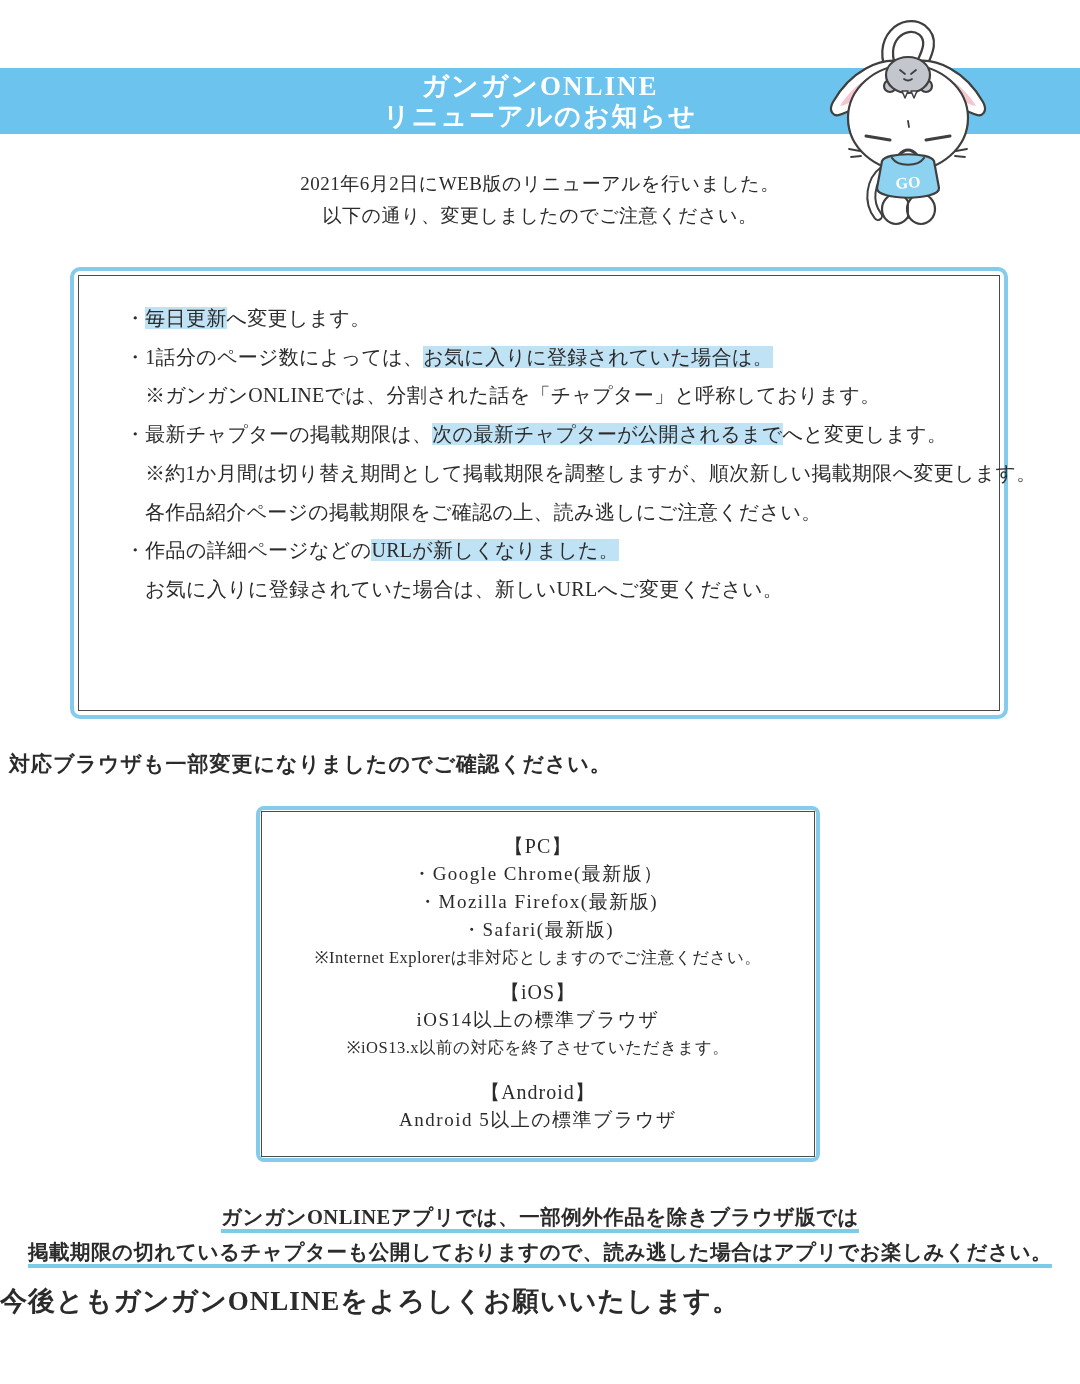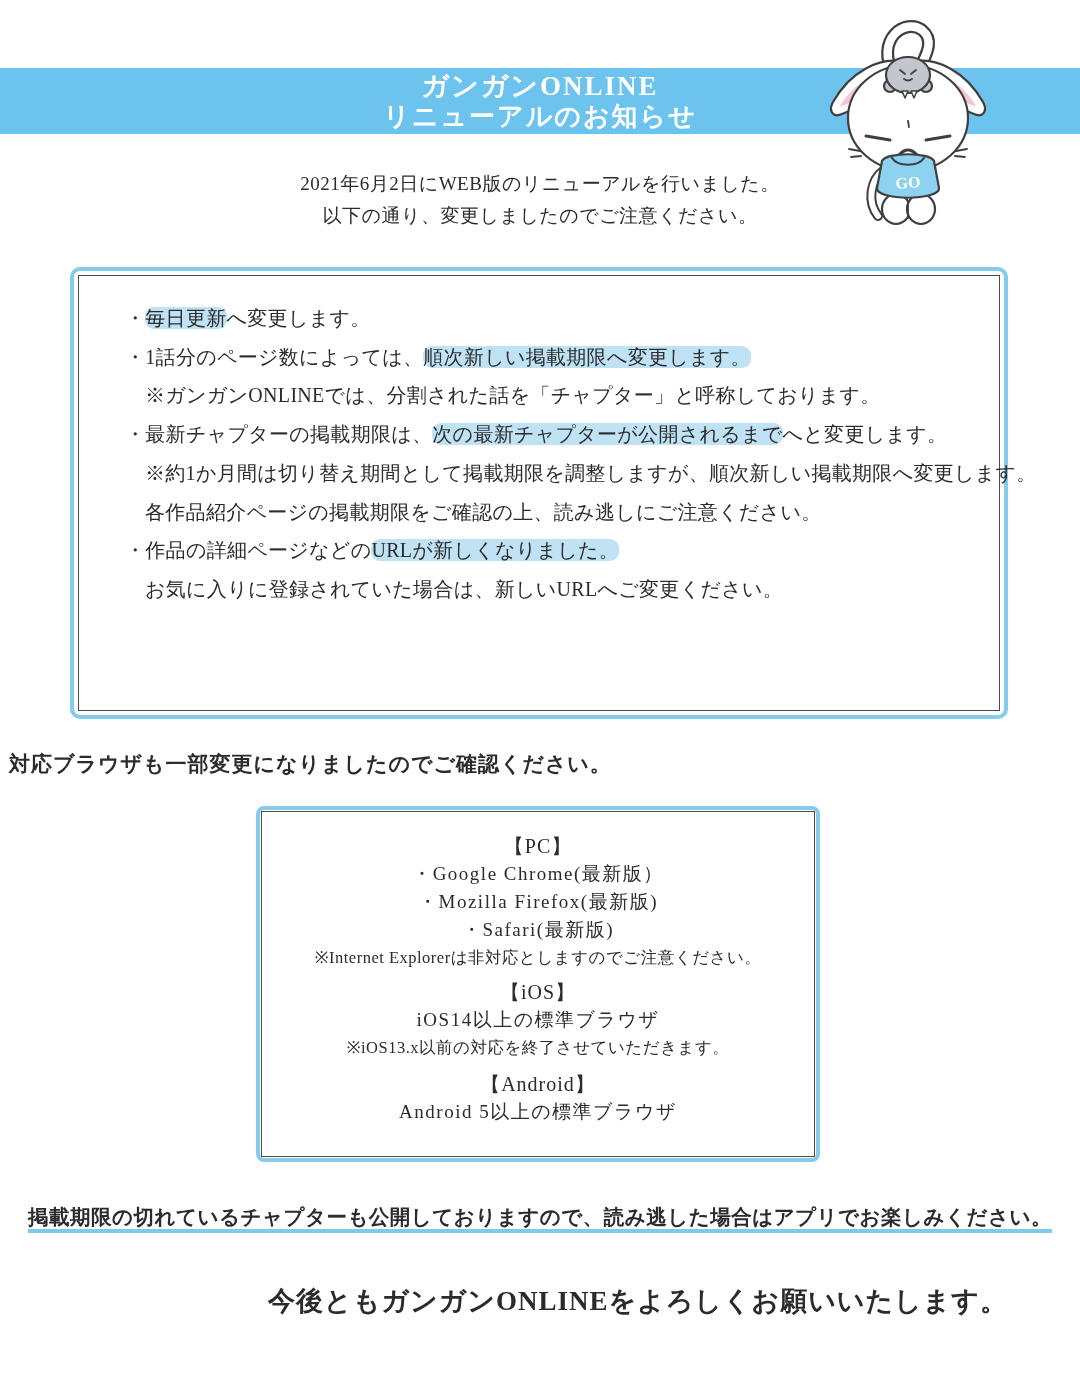--- a/index.html
+++ b/index.html
@@ -65,41 +65,41 @@
     background: #ffffff;
   }
   .box1 { left: 70px; top: 267px; width: 938px; height: 452px; padding: 4px; }
   .box1 .box-inner { padding: 23px 16px 0 46px; }
   .line {
     font-size: 20px;
     line-height: 38.7px;
     white-space: nowrap;
     letter-spacing: 0.3px;
   }
-  .line .hl { background: #bfe2f5; border-radius: 9px; }
+  .line .hl { background: #bfe2f5; }
   .line.indent { padding-left: 20px; }
 
   .browsers-heading {
     position: absolute;
     top: 750px;
     left: 9px;
     width: 1080px;
     text-align: left;
     font-size: 21px;
     font-weight: bold;
     letter-spacing: 1px;
   }
 
   .box2 { left: 256px; top: 806px; width: 564px; height: 356px; padding: 1px; border-radius: 8px; }
   .box2 .box-inner { text-align: center; padding-top: 20px; }
   .b-header { font-size: 20px; line-height: 28px; letter-spacing: 1px; }
   .b-line   { font-size: 19px; line-height: 28px; letter-spacing: 1.5px; }
   .b-note   { font-size: 16.5px; line-height: 28px; letter-spacing: 0.5px; }
   .mt-ios { margin-top: 6px; }
-  .mt-android { margin-top: 8px; }
+  .mt-android { margin-top: 16px; }
 
   .app-note {
     position: absolute;
     top: 1200px;
     left: 0;
     width: 1080px;
     text-align: center;
     font-weight: bold;
     font-size: 20.5px;
     letter-spacing: 0.5px;
@@ -109,21 +109,21 @@
   .app-note .ul {
     border-bottom: 4px solid #7ccbe9;
     padding-bottom: 1px;
   }
 
   .closing {
     position: absolute;
     top: 1283px;
     left: 0;
     width: 1008px;
-    text-align: right;
+    text-align: left;
     font-weight: bold;
     font-size: 27px;
     line-height: 36px;
     letter-spacing: 1px;
   }
 </style>
 </head>
 <body>
 
 <div class="page">
@@ -177,21 +177,21 @@
   </svg>
 
   <div class="intro">
     <div>2021年6月2日にWEB版のリニューアルを行いました。</div>
     <div>以下の通り、変更しましたのでご注意ください。</div>
   </div>
 
   <div class="box box1">
     <div class="box-inner">
       <div class="line"><span>・</span><span class="hl">毎日更新</span><span>へ変更します。</span></div>
-      <div class="line"><span>・1話分のページ数によっては、</span><span class="hl">順次新しい掲載期限へ変更します。</span><span></span></div>
+      <div class="line"><span>・1話分のページ数によっては、</span><span class="hl">お気に入りに登録されていた場合は。</span><span></span></div>
       <div class="line indent"><span>※ガンガンONLINEでは、分割された話を「チャプター」と呼称しております。</span></div>
       <div class="line"><span>・最新チャプターの掲載期限は、</span><span class="hl">次の最新チャプターが公開されるまで</span><span>へと変更します。</span></div>
       <div class="line indent"><span>※約1か月間は切り替え期間として掲載期限を調整しますが、順次新しい掲載期限へ変更します。</span></div>
       <div class="line indent"><span>各作品紹介ページの掲載期限をご確認の上、読み逃しにご注意ください。</span></div>
       <div class="line"><span>・作品の詳細ページなどの</span><span class="hl">URLが新しくなりました。</span><span></span></div>
       <div class="line indent"><span>お気に入りに登録されていた場合は、新しいURLへご変更ください。</span></div>
     </div>
   </div>
 
   <div class="browsers-heading">対応ブラウザも一部変更になりましたのでご確認ください。</div>
@@ -205,18 +205,19 @@
       <div class="b-note">※Internet Explorerは非対応としますのでご注意ください。</div>
       <div class="b-header mt-ios">【iOS】</div>
       <div class="b-line">iOS14以上の標準ブラウザ</div>
       <div class="b-note">※iOS13.x以前の対応を終了させていただきます。</div>
       <div class="b-header mt-android">【Android】</div>
       <div class="b-line">Android 5以上の標準ブラウザ</div>
     </div>
   </div>
 
   <div class="app-note">
+    <div class="row"><span class="ul">ガンガンONLINEアプリでは、一部例外作品を除きブラウザ版では</span></div>
     <div class="row"><span class="ul">掲載期限の切れているチャプターも公開しておりますので、読み逃した場合はアプリでお楽しみください。</span></div>
   </div>
 
   <div class="closing">今後ともガンガンONLINEをよろしくお願いいたします。</div>
 
 </div>
 
 </body></html>

